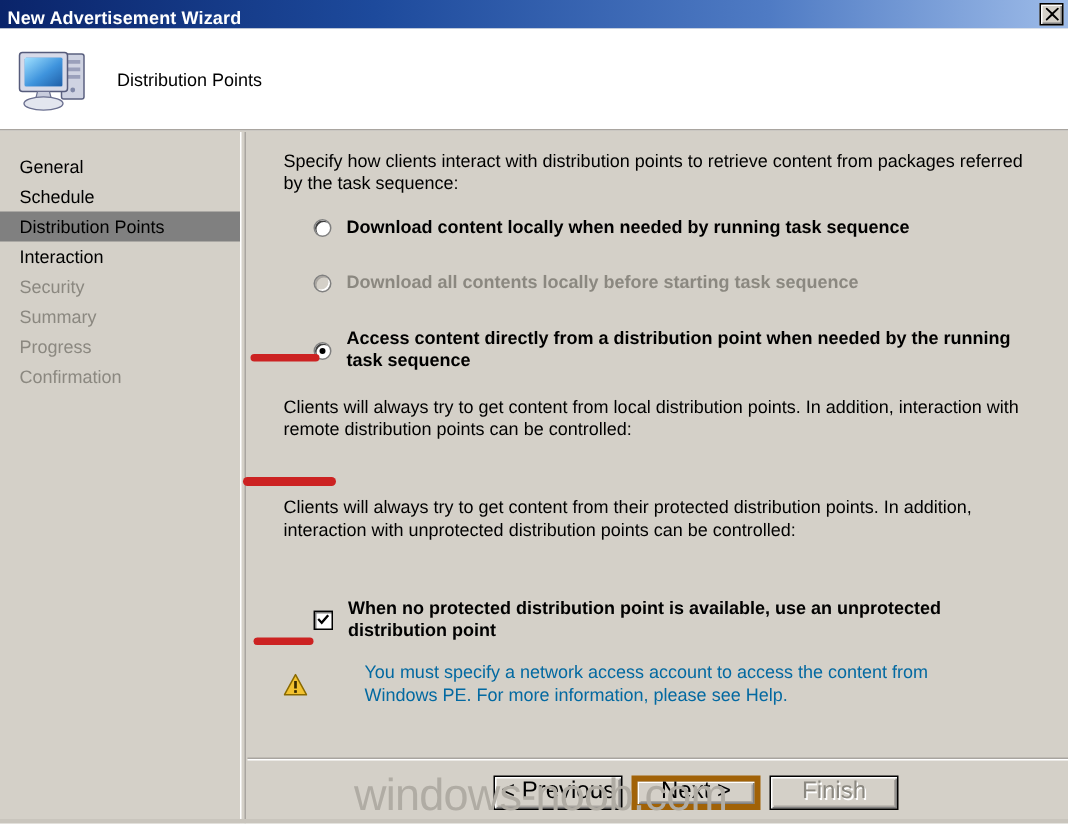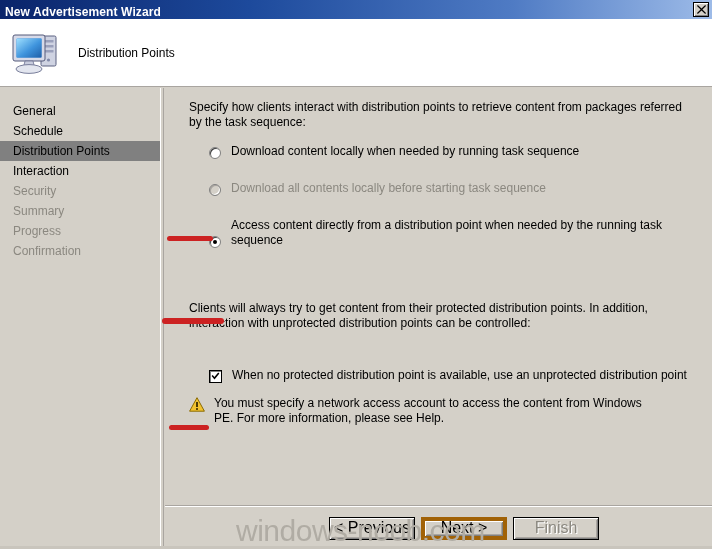--- a/index.html
+++ b/index.html
@@ -138,24 +138,25 @@
     font-size: 12px;
     color: #000000;
     line-height: 15px;
     margin: 0;
   }
   .para-gap { height: 14px; }
 
   .option-row {
     position: relative;
     display: flex;
-    align-items: flex-end;
+    align-items: center;
     font-size: 12px;
     color: #000000;
     line-height: 15px;
+    font-weight: bold;
   }
   .option-row .ctl {
     flex: none;
     margin-right: 10px;
     margin-top: 1px;
   }
   .option-row.disabled { color: #8b8880; }
 
   
   .radio {
@@ -193,24 +194,25 @@
     cursor: pointer;
   }
   .checkbox svg {
     position: absolute;
     left: 1px; top: 1px;
   }
 
   
   .warn-row {
     display: flex;
-    align-items: flex-start;
-    font-size: 12px;
-    color: #000000;
+    align-items: center;
+    font-size: 12px;
+    color: #0369a1;
     line-height: 15px;
+    gap: 29px;
   }
   .warn-icon {
     flex: none;
     width: 16px;
     height: 15px;
     margin-right: 9px;
     margin-top: 1px;
   }
 
   
@@ -374,20 +376,21 @@
 
         <div class="option-row" style="margin-left:20px;">
           <span class="ctl radio">
               <span class="dot"></span>
             </span>
           <span>Access content directly from a distribution point when needed by the running task sequence</span>
         </div>
 
         <div style="height:16px;"></div>
 
+        <p class="body-text">Clients will always try to get content from local distribution points. In addition, interaction with remote distribution points can be controlled:</p>
 
         <div style="height:24px;"></div>
 
 
         <div style="height:13px;"></div>
 
         <p class="body-text">Clients will always try to get content from their protected distribution points. In addition, interaction with unprotected distribution points can be controlled:</p>
 
         <div style="height:37px;"></div>
 

